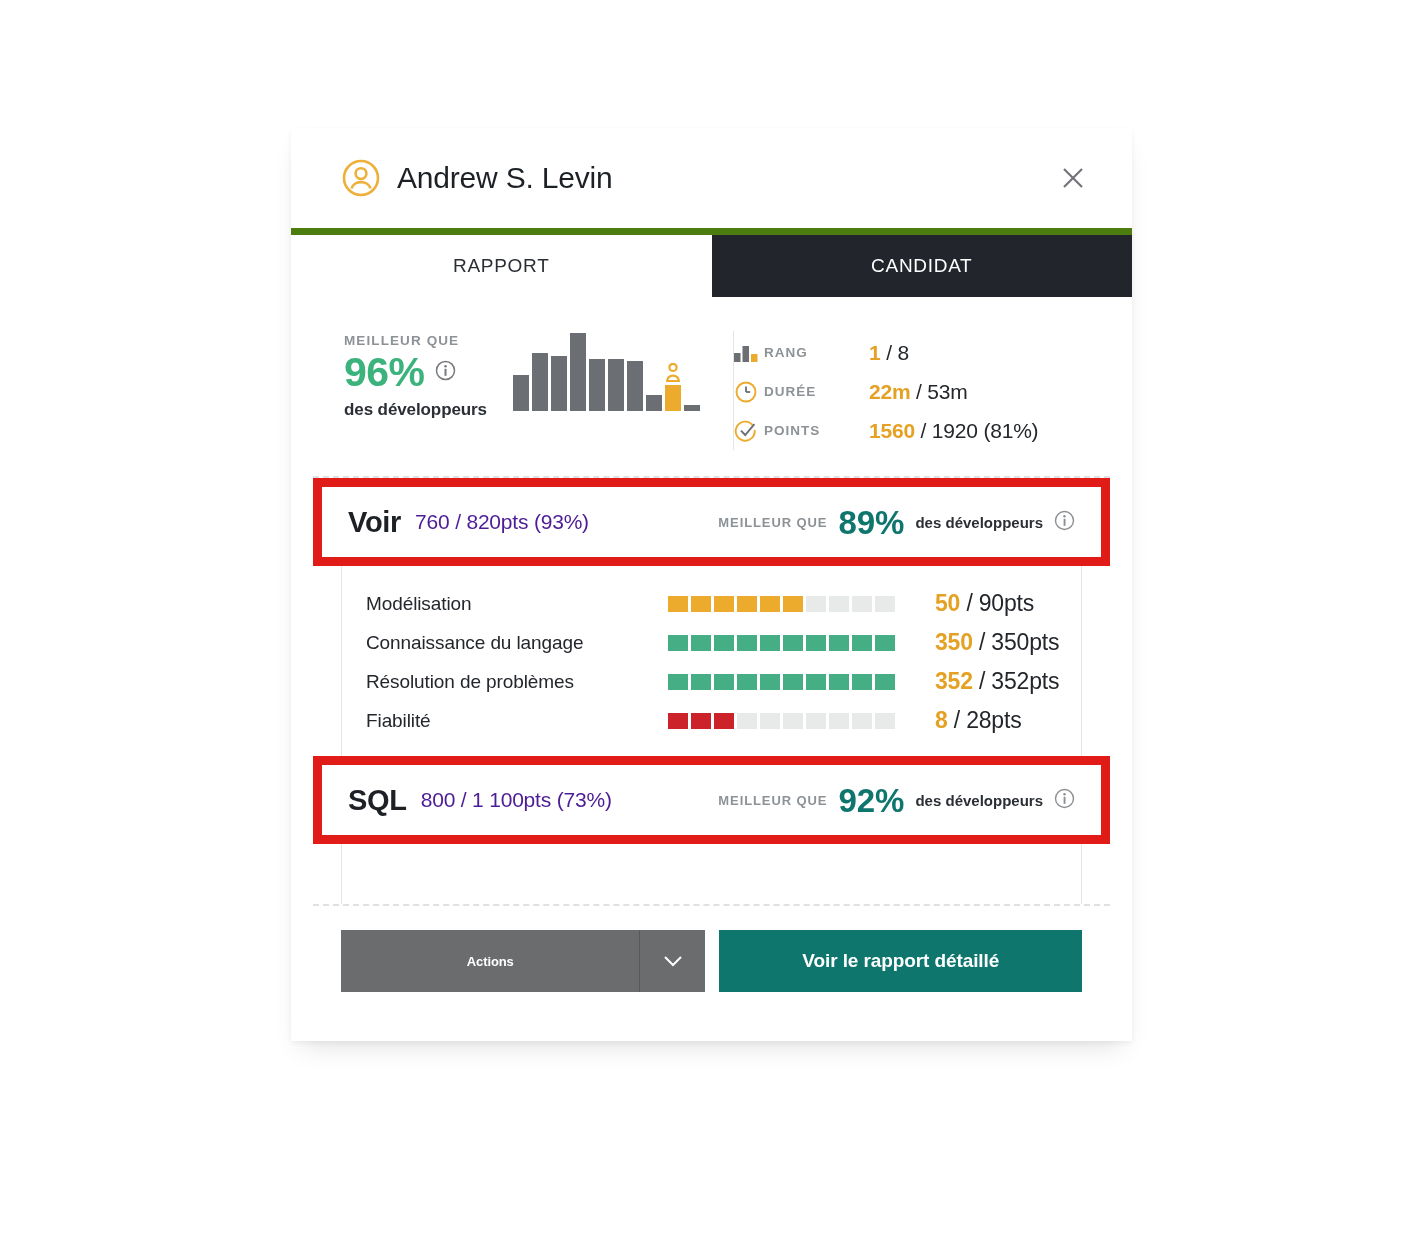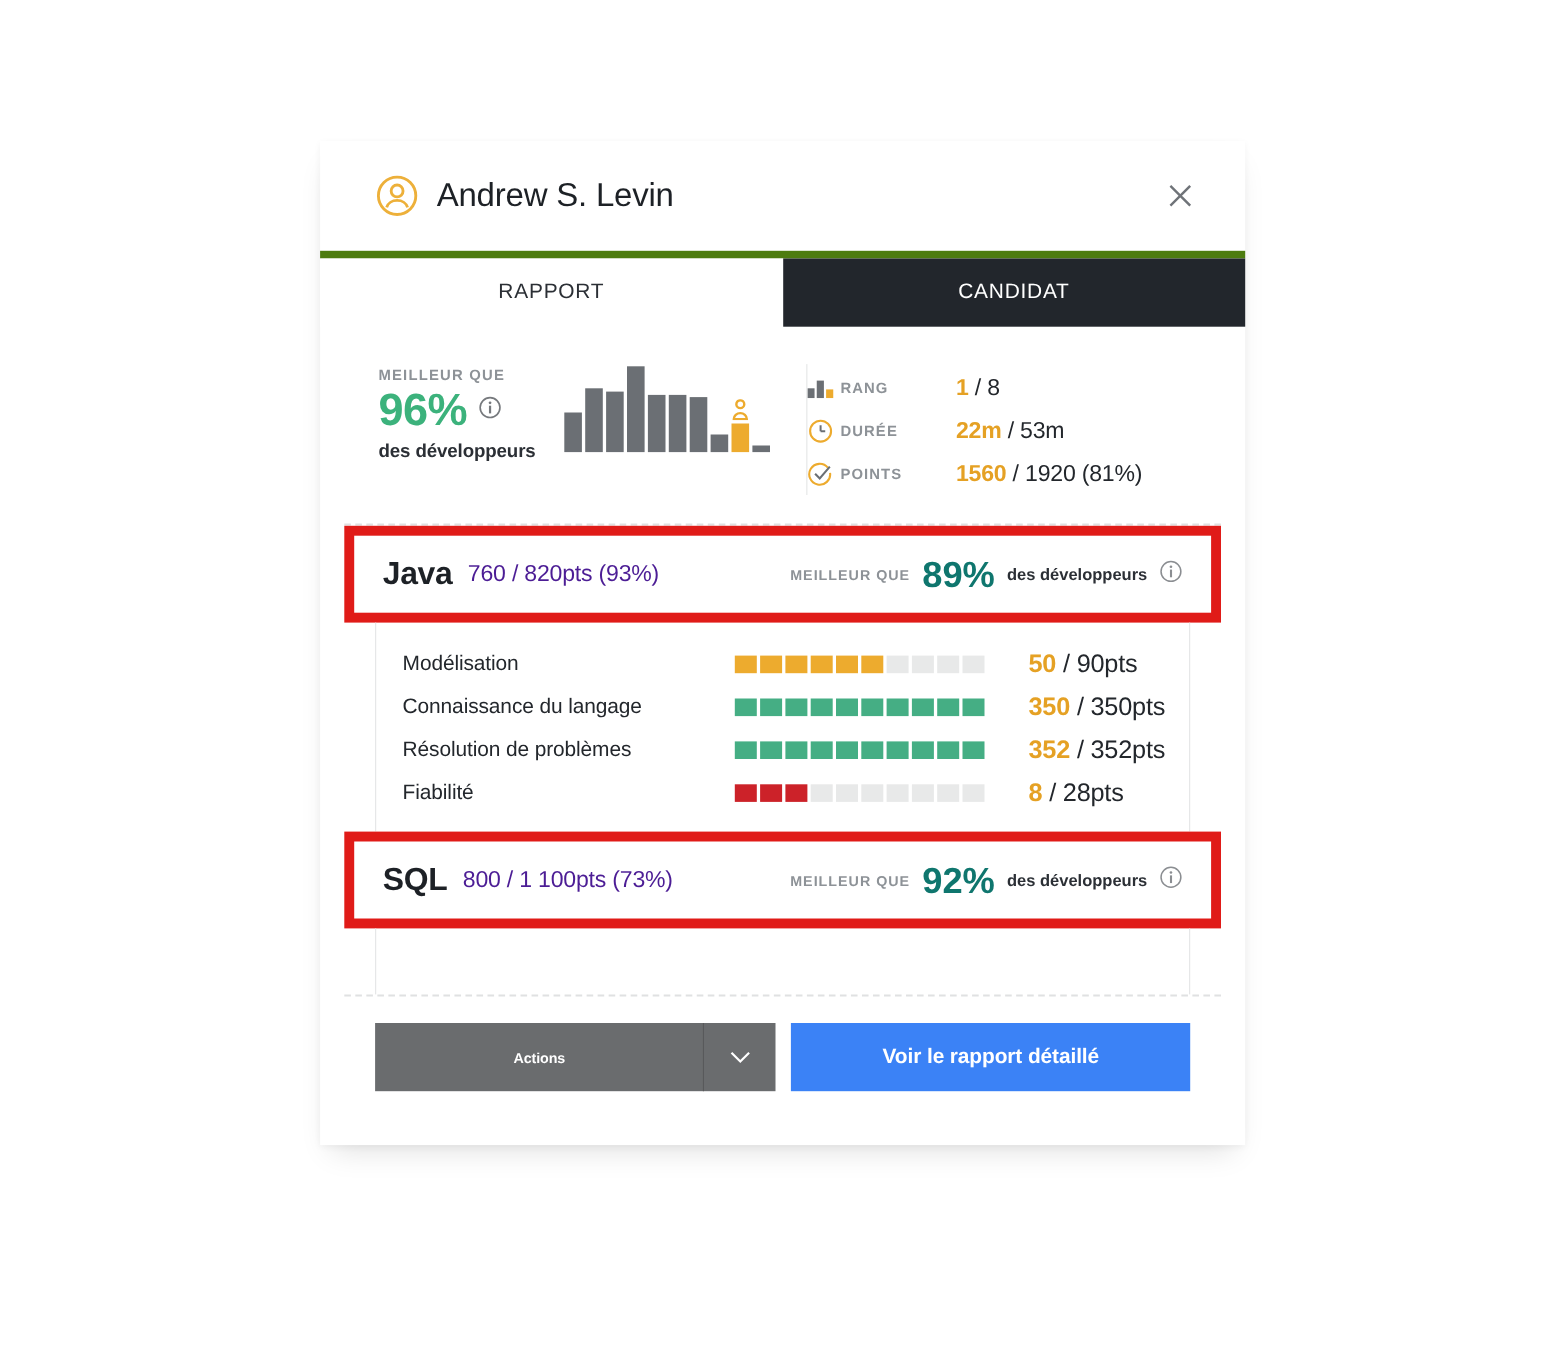--- a/index.html
+++ b/index.html
@@ -174,21 +174,21 @@
   }
   .btn-actions .lbl {
     flex: 1; display: flex; align-items: center; justify-content: center;
     color: #fff; font-size: 13px; font-weight: bold; letter-spacing: -0.1px;
   }
   .btn-actions .caret {
     width: 66px; display: flex; align-items: center; justify-content: center;
     border-left: 1px solid #58595b;
   }
   .btn-report {
-    width: 370px; height: 62px; background: #3b82f6;
+    width: 370px; height: 62px; background: #0f766e;
     display: flex; align-items: center; justify-content: center;
     color: #ffffff; font-size: 19px; font-weight: bold;
     cursor: pointer; letter-spacing: -0.1px;
   }
 </style>
 </head>
 <body>
 
 <div class="stage">
   <div class="card">
@@ -294,21 +294,21 @@
             <b>1560</b>
             <span>/ 1920 (81%)</span>
           </span>
         </div>
       </div>
     </div>
 
     <div class="dashed"></div>
 
     <div class="lang-bar">
-      <span class="lang-name">Java</span>
+      <span class="lang-name">Voir</span>
       <span class="lang-score">760 / 820pts (93%)</span>
       <span class="lang-right">
         <span class="lang-kicker">MEILLEUR QUE</span>
         <span class="lang-pct">89%</span>
         <span class="lang-devs">des développeurs</span>
         <span>
           <svg width="21" height="21" viewBox="0 0 21 21">
             <circle cx="10.5" cy="10.5" r="9" fill="none" stroke="#8b8e92" stroke-width="1.4"></circle>
             <circle cx="10.5" cy="6.2" r="1.2" fill="#8b8e92"></circle>
             <rect x="9.6" y="8.8" width="1.9" height="7" fill="#8b8e92"></rect>

